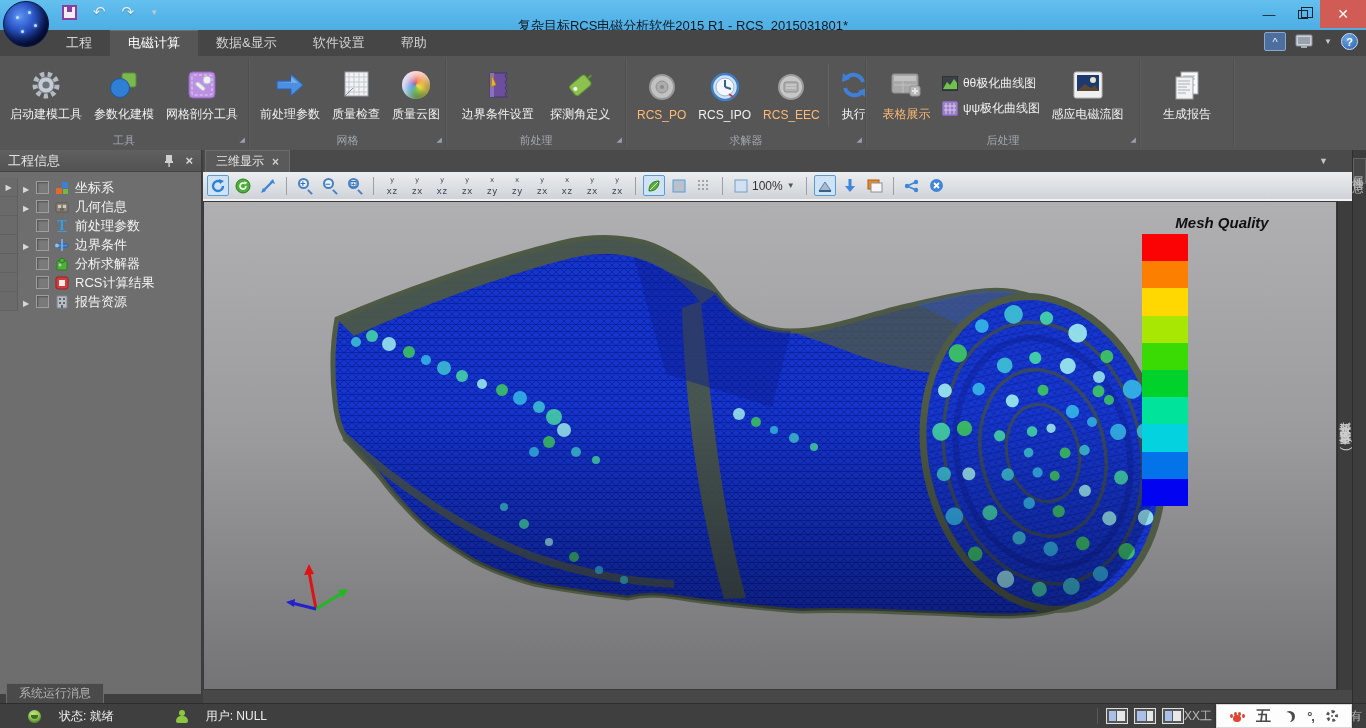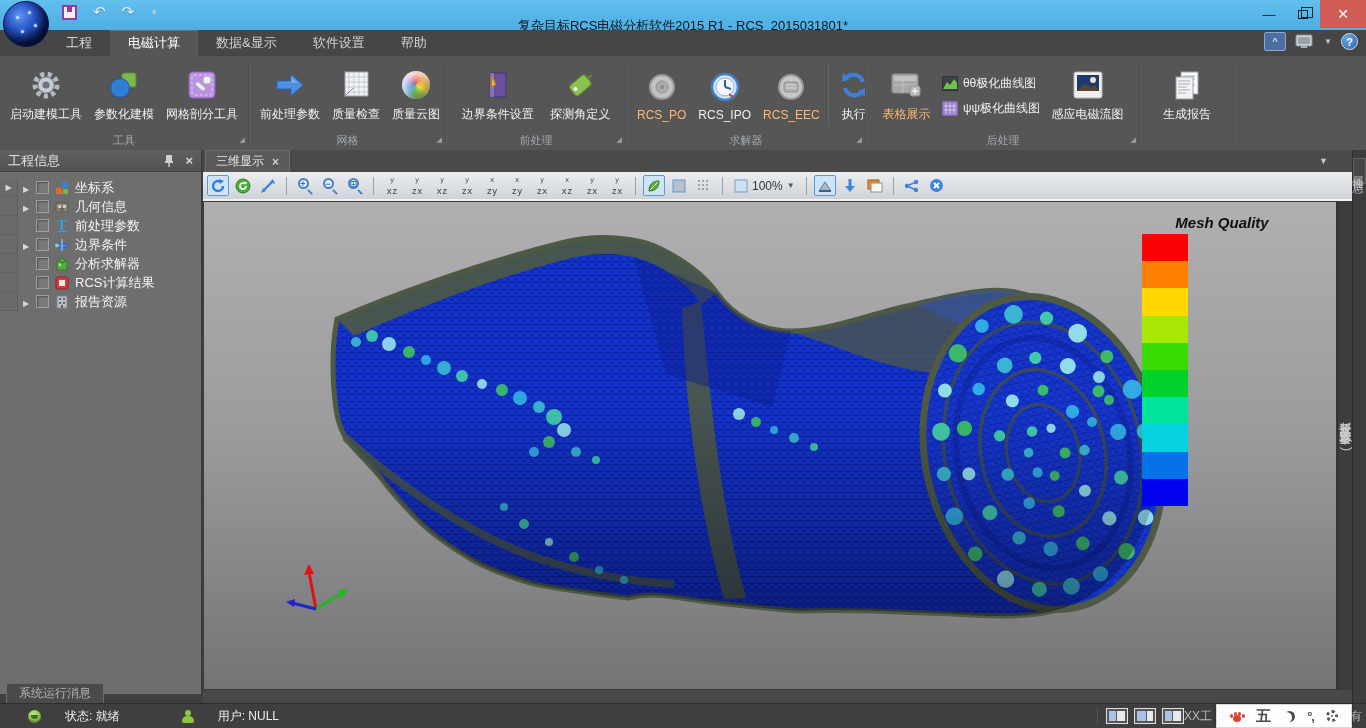--- a/index.html
+++ b/index.html
@@ -113,21 +113,21 @@
   .rstrip { position:absolute; right:0; top:0; width:14px; height:553px; background:#3d3d3d; border-left:1px solid #2e2e2e; }
   .rtab { margin:8px auto 0 auto; width:13px; padding:8px 0; background:#474747; border:1px solid #646464;
     color:#bdbdbd; font-size:11px; writing-mode:vertical-rl; text-align:center; letter-spacing:2px; }
 
   .sysmsg-tab { position:absolute; left:6px; bottom:0px; height:20px; padding:0 12px; background:#4a4a4a;
     border:1px solid #6a6a6a; border-bottom:none; color:#b5b5b5; font-size:12px; line-height:19px; z-index:5; }
 
   
   .statusbar { position:absolute; left:0; top:703px; width:1366px; height:25px; background:#3f3f3f; border-top:1px solid #2d2d2d;
     display:flex; align-items:center; color:#efefef; font-size:12px; }
-  .sgrp { display:flex; align-items:center; gap:24px; }
+  .sgrp { display:flex; align-items:center; gap:18px; }
   .sdot { width:13px; height:13px; border-radius:50%; background:radial-gradient(circle at 35% 30%,#b6e27a,#7fba3c);
     box-shadow:inset 0 -2px 3px rgba(0,60,0,.45); position:relative; }
   .sdot:before { content:""; position:absolute; left:3px; top:5px; width:7px; height:4px; border-radius:0 0 4px 4px; background:#3e6e1e; }
   .person { width:12px; height:13px; position:relative; }
   .person:before { content:""; position:absolute; left:3px; top:0; width:6px; height:6px; border-radius:50%; background:#8dc63f; }
   .person:after { content:""; position:absolute; left:0; top:6px; width:12px; height:7px; border-radius:5px 5px 2px 2px; background:#8dc63f; }
   .ssep { width:1px; height:16px; background:#2c2c2c; border-right:1px solid #585858; margin:0 8px; }
   .lic { width:22px; height:16px; border:1px solid #dedede; background:#565656; display:flex; padding:2px; gap:1px; }
   .lic i { background:#a9c0e8; }
   .lic .w { background:#e8e8e8; }

